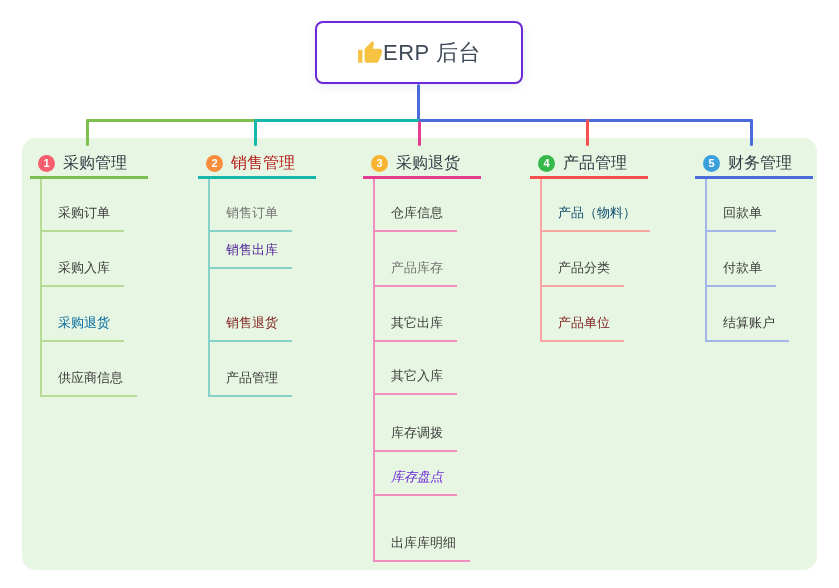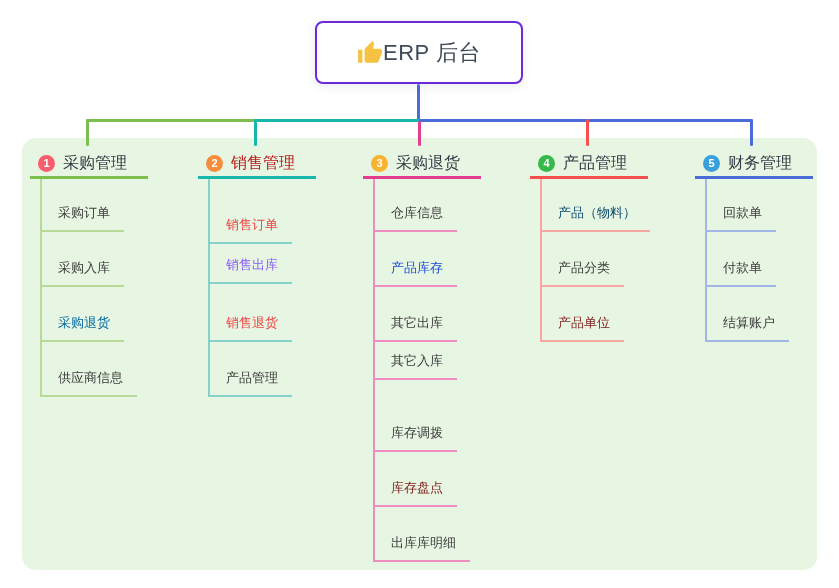--- a/index.html
+++ b/index.html
@@ -83,55 +83,55 @@
         <div class="branch-item" style="top: 209px; border-bottom-color: rgb(183, 219, 150); color: rgb(60, 60, 60);">
           <span>供应商信息</span>
         </div>
       </div>
       <div class="branch" style="left: 198px; top: 150px;">
     <div class="branch-header" style="border-bottom-color: rgb(24, 183, 172);">
       <span class="badge" style="background: rgb(247, 140, 60);">2</span>
       <span class="branch-label" style="color: #b91c1c;">销售管理</span>
     </div>
     <div class="branch-vline" style="background: rgb(133, 210, 203); top: 29px; height: 218px;"></div>
-  <div class="branch-item" style="top: 56px; border-bottom-color: rgb(133, 210, 203); color: #ef4444;">
+  <div class="branch-item" style="top: 44px; border-bottom-color: rgb(133, 210, 203); color: #737373;">
           <span>销售订单</span>
         </div>
-        <div class="branch-item" style="top: 96px; border-bottom-color: rgb(133, 210, 203); color: #8b5cf6;">
+        <div class="branch-item" style="top: 81px; border-bottom-color: rgb(133, 210, 203); color: #4c1d95;">
           <span>销售出库</span>
         </div>
-        <div class="branch-item" style="top: 154px; border-bottom-color: rgb(133, 210, 203); color: #ef4444; font-family: Liberation Serif, serif;">
+        <div class="branch-item" style="top: 154px; border-bottom-color: rgb(133, 210, 203); color: #7f1d1d; font-family: Liberation Serif, serif;">
           <span>销售退货</span>
         </div>
         <div class="branch-item" style="top: 209px; border-bottom-color: rgb(133, 210, 203); color: rgb(60, 60, 60);">
           <span>产品管理</span>
         </div>
       </div>
       <div class="branch" style="left: 363px; top: 150px;">
     <div class="branch-header" style="border-bottom-color: rgb(228, 61, 144);">
       <span class="badge" style="background: rgb(247, 179, 49);">3</span>
       <span class="branch-label" style="color: rgb(51, 58, 69);">采购退货</span>
     </div>
     <div class="branch-vline" style="background: rgb(239, 140, 192); top: 29px; height: 383px;"></div>
   <div class="branch-item" style="top: 44px; border-bottom-color: rgb(239, 140, 192); color: rgb(60, 60, 60);">
           <span>仓库信息</span>
         </div>
-        <div class="branch-item" style="top: 99px; border-bottom-color: rgb(239, 140, 192); color: #1d4ed8;">
+        <div class="branch-item" style="top: 99px; border-bottom-color: rgb(239, 140, 192); color: #737373;">
           <span>产品库存</span>
         </div>
         <div class="branch-item" style="top: 154px; border-bottom-color: rgb(239, 140, 192); color: rgb(60, 60, 60);">
           <span>其它出库</span>
         </div>
-        <div class="branch-item" style="top: 192px; border-bottom-color: rgb(239, 140, 192); color: rgb(60, 60, 60);">
+        <div class="branch-item" style="top: 207px; border-bottom-color: rgb(239, 140, 192); color: rgb(60, 60, 60);">
           <span>其它入库</span>
         </div>
         <div class="branch-item" style="top: 264px; border-bottom-color: rgb(239, 140, 192); color: rgb(60, 60, 60);">
           <span>库存调拨</span>
         </div>
-        <div class="branch-item" style="top: 319px; border-bottom-color: rgb(239, 140, 192); color: #7f1d1d;">
+        <div class="branch-item" style="top: 308px; border-bottom-color: rgb(239, 140, 192); color: #6d28d9; font-style: italic;">
           <span>库存盘点</span>
         </div>
         <div class="branch-item" style="top: 374px; border-bottom-color: rgb(239, 140, 192); color: rgb(60, 60, 60);">
           <span>出库库明细</span>
         </div>
       </div>
       <div class="branch" style="left: 530px; top: 150px;">
     <div class="branch-header" style="border-bottom-color: rgb(245, 80, 79);">
       <span class="badge" style="background: rgb(53, 185, 74);">4</span>
       <span class="branch-label" style="color: rgb(51, 58, 69);">产品管理</span>

